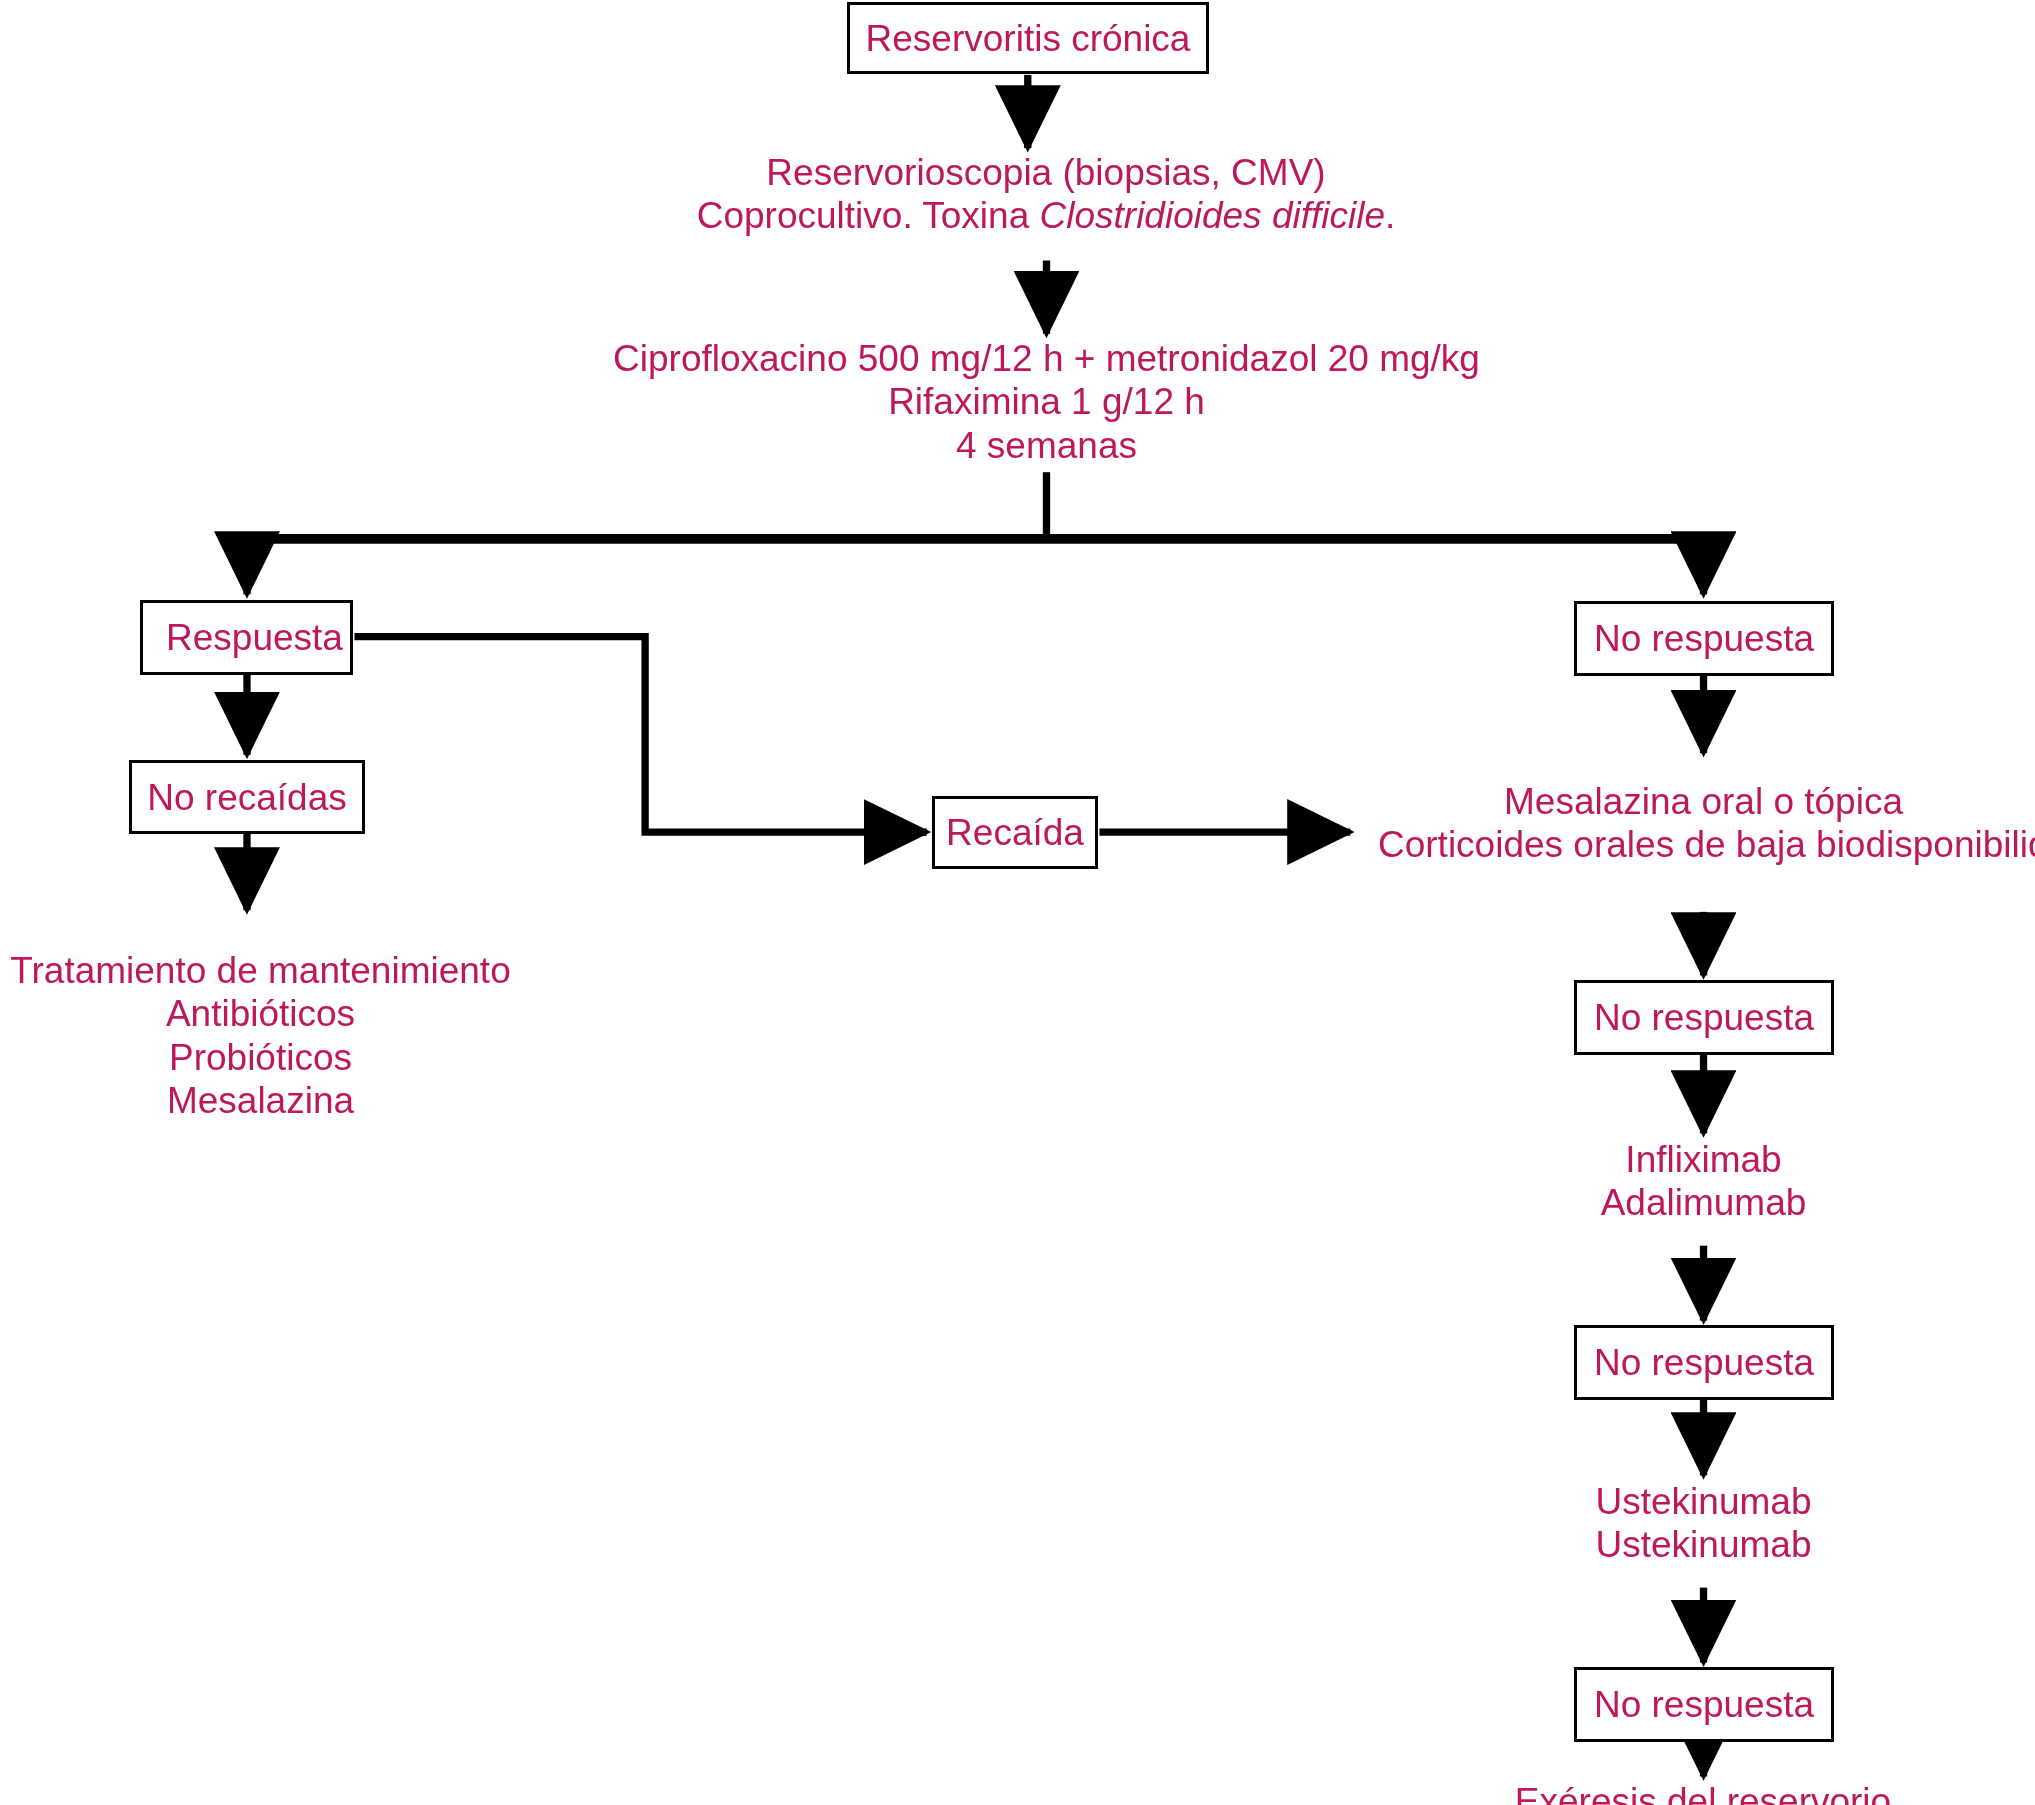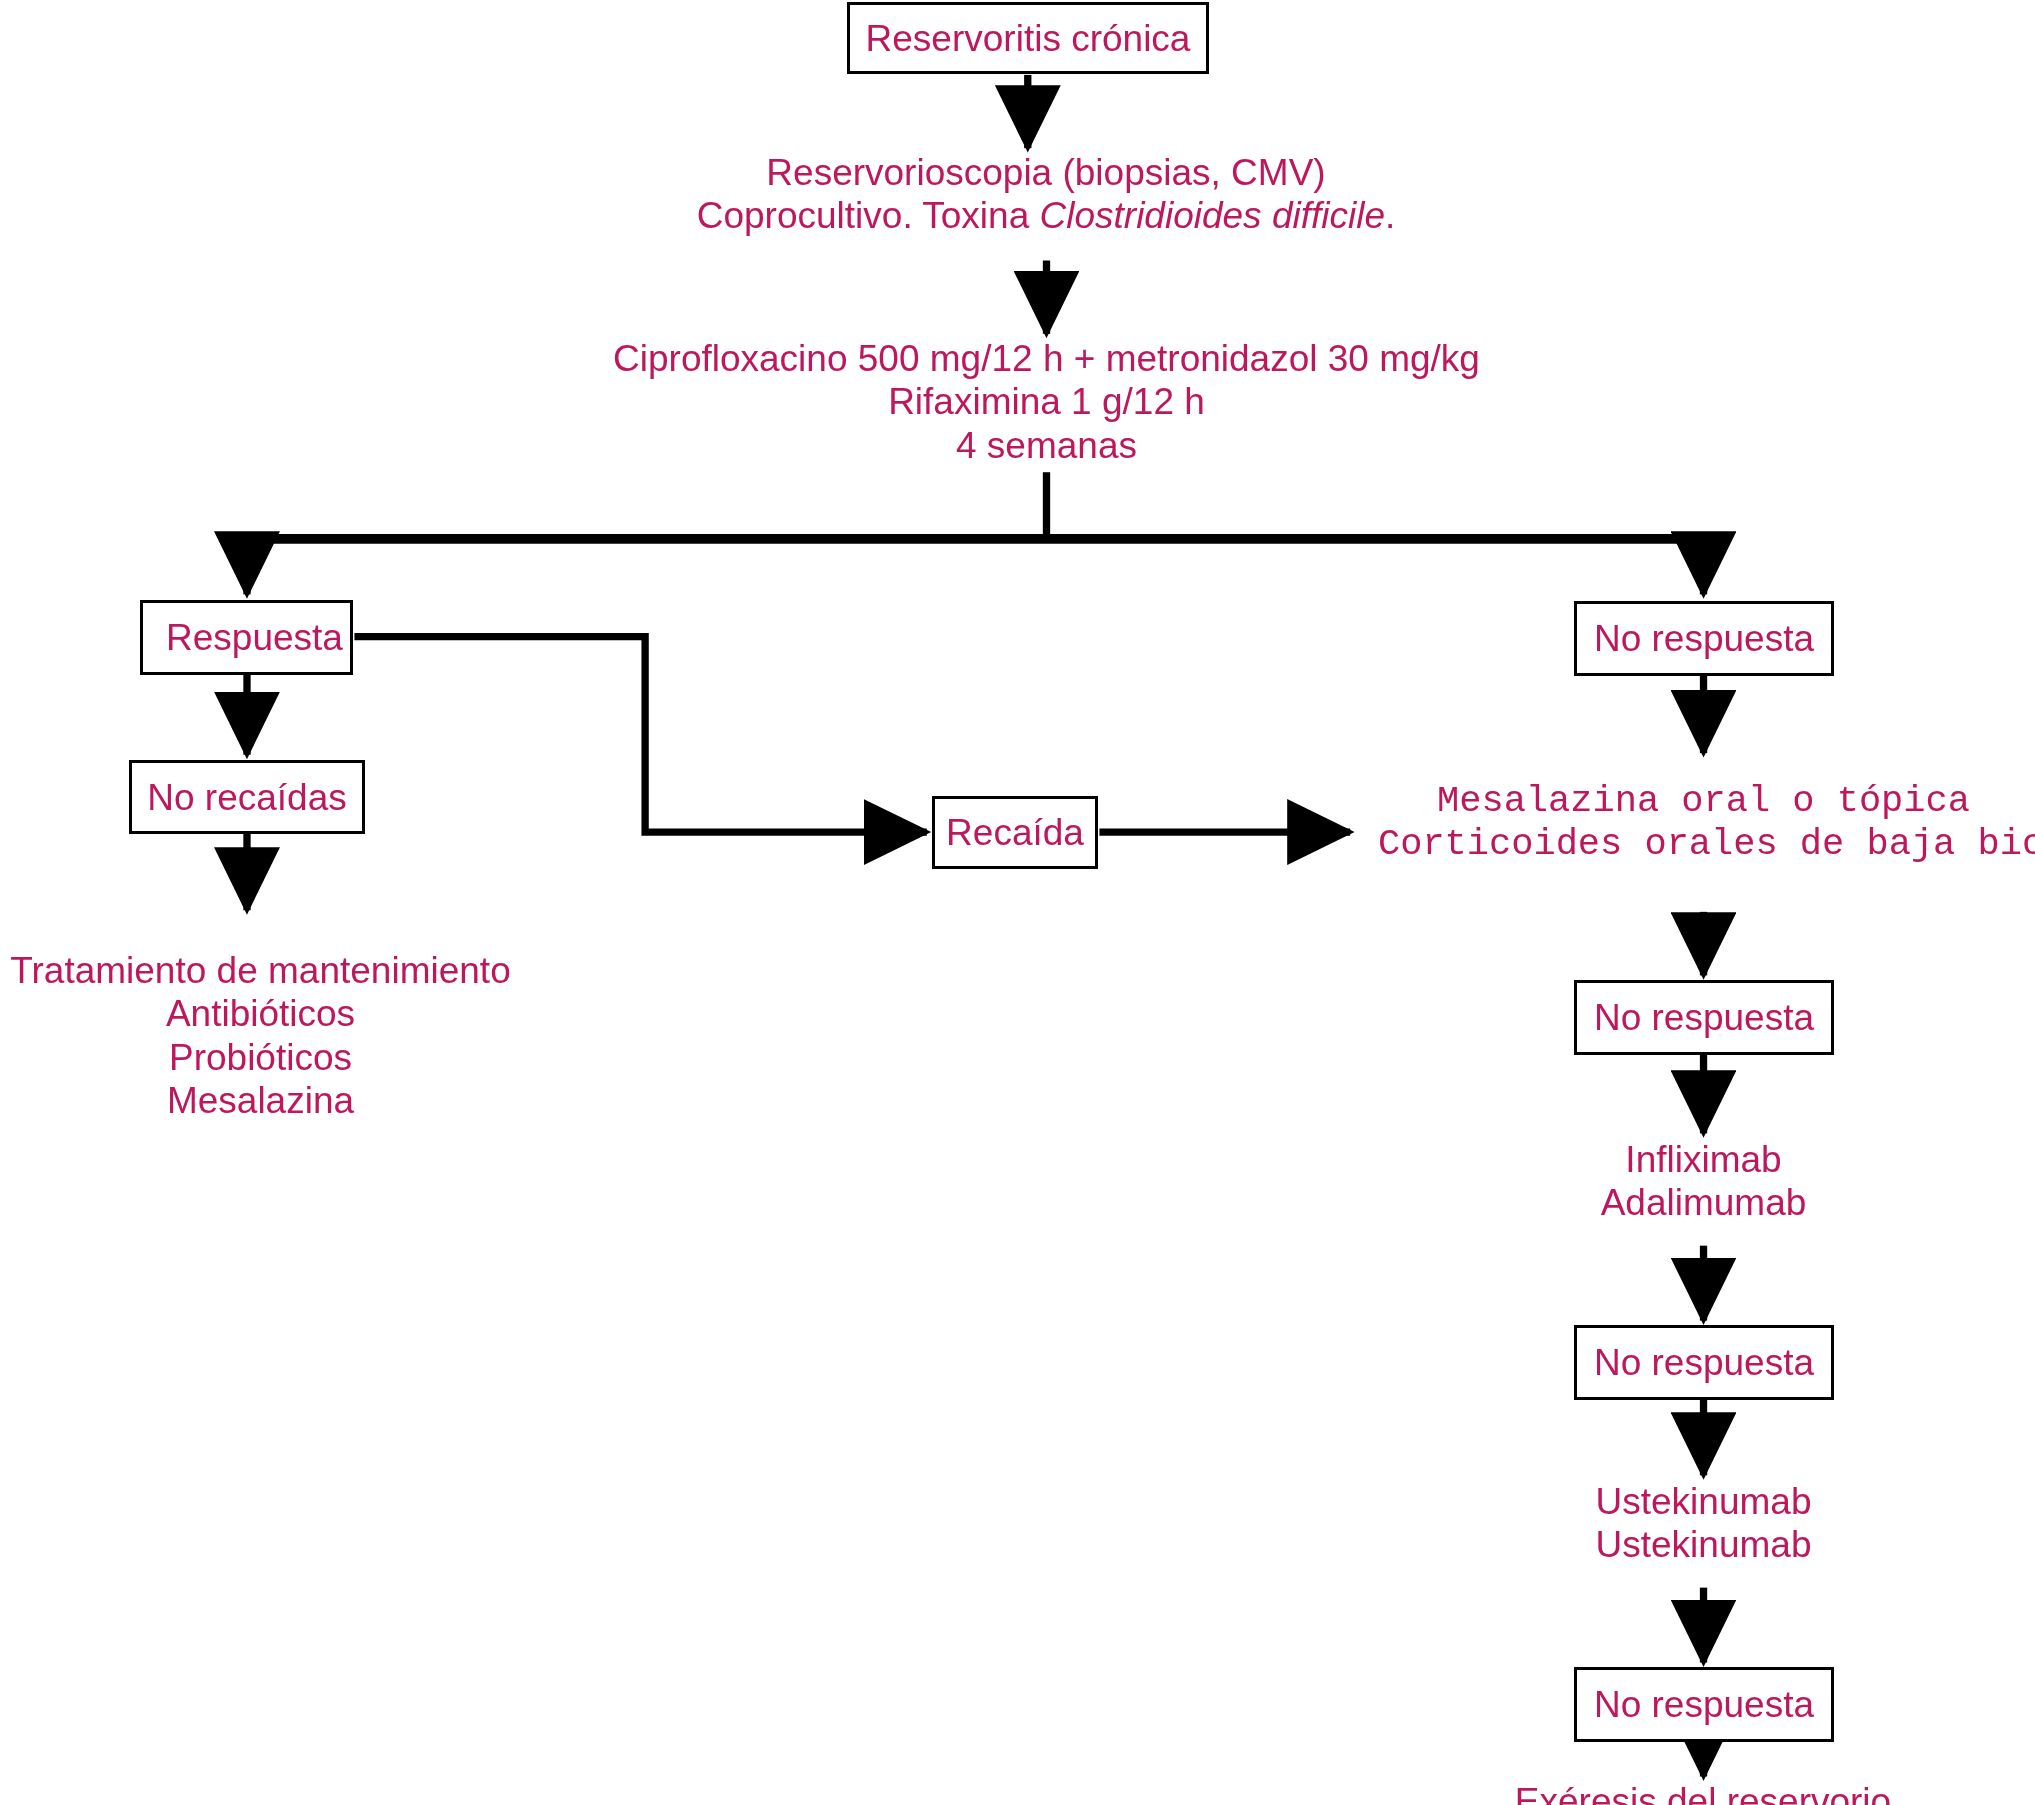--- a/index.html
+++ b/index.html
@@ -133,33 +133,33 @@
   <div class="node-box" style="left:1574px; top:1667px; width:260px; height:75px;">
     <span>No respuesta</span>
   </div>
 
   <div class="text-block" style="left:639px; top:151px; width:814px;">
     <span class="ln">Reservorioscopia (biopsias, CMV)</span>
     <span class="ln"><span>Coprocultivo. Toxina </span><span class="ital">Clostridioides difficile</span><span>.</span></span>
   </div>
 
   <div class="text-block" style="left:509px; top:337px; width:1075px;">
-    <span class="ln">Ciprofloxacino 500 mg/12 h + metronidazol 30 mg/kg</span>
+    <span class="ln">Ciprofloxacino 500 mg/12 h + metronidazol 20 mg/kg</span>
     <span class="ln">Rifaximina 1 g/12 h</span>
     <span class="ln">4 semanas</span>
   </div>
 
   <div class="text-block left-aligned" style="left:0px; top:949px; width:521px;">
     <span class="ln bold">Tratamiento de mantenimiento</span>
     <span class="ln">Antibióticos</span>
     <span class="ln">Probióticos</span>
     <span class="ln">Mesalazina</span>
   </div>
 
-  <div class="text-block" style="left:1378px; top:780px; width:651px;font-family:Liberation Mono, monospace;">
+  <div class="text-block" style="left:1378px; top:780px; width:651px;">
     <span class="ln">Mesalazina oral o tópica</span>
     <span class="ln">Corticoides orales de baja biodisponibilidad</span>
   </div>
 
   <div class="text-block" style="left:1459px; top:1138px; width:489px;">
     <span class="ln">Infliximab</span>
     <span class="ln">Adalimumab</span>
   </div>
 
   <div class="text-block" style="left:1459px; top:1480px; width:489px;">

